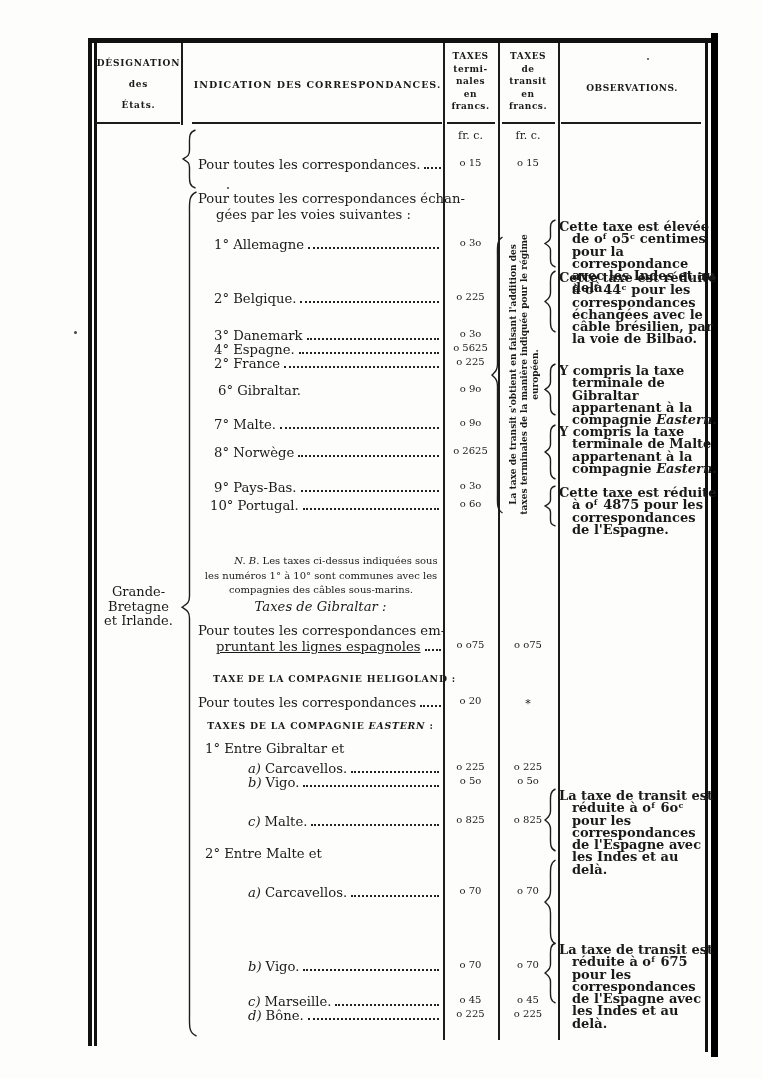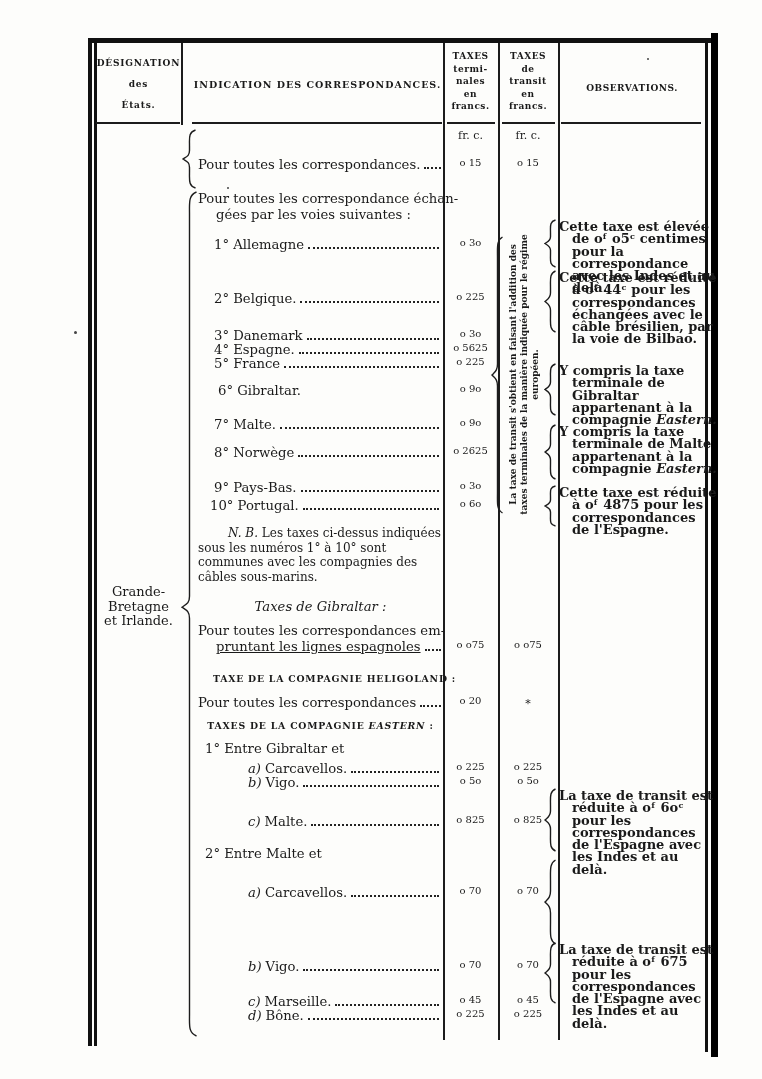--- a/index.html
+++ b/index.html
@@ -12,21 +12,21 @@
   .hdr{position:absolute;font-weight:bold;text-align:center;font-size:9px;line-height:12.5px;letter-spacing:.5px;}
   .hdr-desig{line-height:21px;letter-spacing:.8px;}
   .hdr-ind{font-size:9.5px;letter-spacing:1px;}
   .unit{position:absolute;font-size:11px;text-align:center;}
   .state{position:absolute;font-size:13px;line-height:15px;text-align:center;}
   .row{position:absolute;display:flex;align-items:baseline;font-size:13.2px;line-height:15px;}
   .row .lbl{white-space:pre;}
   .dots{flex:1;border-bottom:2px dotted #222;margin:0 2px 3px 4px;height:0;}
   .val{position:absolute;text-align:center;font-size:10px;}
   .para{position:absolute;font-size:13.2px;line-height:15px;}
-  .nb{position:absolute;font-size:12px;line-height:14.5px;text-indent:30px;text-align:left;}
+  .nb{position:absolute;font-size:10px;line-height:14.5px;text-indent:30px;text-align:center;margin-top:28px;}
   .it{font-style:italic;}
   .k{font-style:italic;margin-right:4px;}
   .heading-it{position:absolute;font-size:13.2px;font-style:italic;text-align:center;}
   .sc-heading{position:absolute;font-size:9.3px;font-weight:bold;letter-spacing:.8px;text-align:center;}
   .obs{position:absolute;left:559px;width:145px;font-weight:bold;font-size:13px;line-height:12.3px;
        padding-left:13px;text-indent:-13px;}
   .brace{position:absolute;}
   .note-wrap{position:absolute;left:502px;top:233px;width:52px;height:283px;}
   .note-rot{position:absolute;left:6px;top:0;width:283px;height:44px;transform-origin:0 0;
             transform:rotate(-90deg) translateX(-283px);font-size:9px;font-weight:bold;
@@ -85,21 +85,21 @@
         <path d="M15.5,1 C7.5,4.4 8.5,11 8.5,22 L8.5,405.23199999999997 C8.5,411.832 6,412.93199999999996 1,416.23199999999997 C6,419.532 8.5,420.63199999999995 8.5,427.23199999999997 L8.5,824 C8.5,835 7.5,841.6 15.5,845" fill="none" stroke="#1c1c1c" stroke-width="1.4"></path>
       </svg></div>
 
   <div class="row" style="left:198px;top:157px;width:245px;">
     <span class="lbl">Pour toutes les correspondances.</span>
     <span class="dots"></span>
   </div>
   <div class="val" style="left:444px;top:157px;width:53px;">o 15</div>
   <div class="val" style="left:499px;top:157px;width:58px;">o 15</div>
 
-  <div class="para" style="left:198px;top:191px;">Pour toutes les correspondance échan-</div>
+  <div class="para" style="left:198px;top:191px;">Pour toutes les correspondances échan-</div>
   <div class="para" style="left:216px;top:207px;">gées par les voies suivantes :</div>
 
   <div class="row" style="left:214px;top:237px;width:227px;">
       <span class="lbl">1° Allemagne</span>
       <span class="dots"></span>
     </div>
   <div class="val" style="left:444px;top:237px;width:53px;">o 3o</div>
 
   <div class="row" style="left:214px;top:291px;width:227px;">
       <span class="lbl">2° Belgique.</span>
@@ -113,21 +113,21 @@
     </div>
   <div class="val" style="left:444px;top:328px;width:53px;">o 3o</div>
 
   <div class="row" style="left:214px;top:342px;width:227px;">
       <span class="lbl">4° Espagne.</span>
       <span class="dots"></span>
     </div>
   <div class="val" style="left:444px;top:342px;width:53px;">o 5625</div>
 
   <div class="row" style="left:214px;top:356px;width:227px;">
-      <span class="lbl">5° France</span>
+      <span class="lbl">2° France</span>
       <span class="dots"></span>
     </div>
   <div class="val" style="left:444px;top:356px;width:53px;">o 225</div>
 
   <div class="row" style="left:214px;top:383px;width:227px;flex-direction:column;">
       <span class="lbl">6° Gibraltar.</span>
       <span class="dots"></span>
     </div>
   <div class="val" style="left:444px;top:383px;width:53px;">o 9o</div>
 

